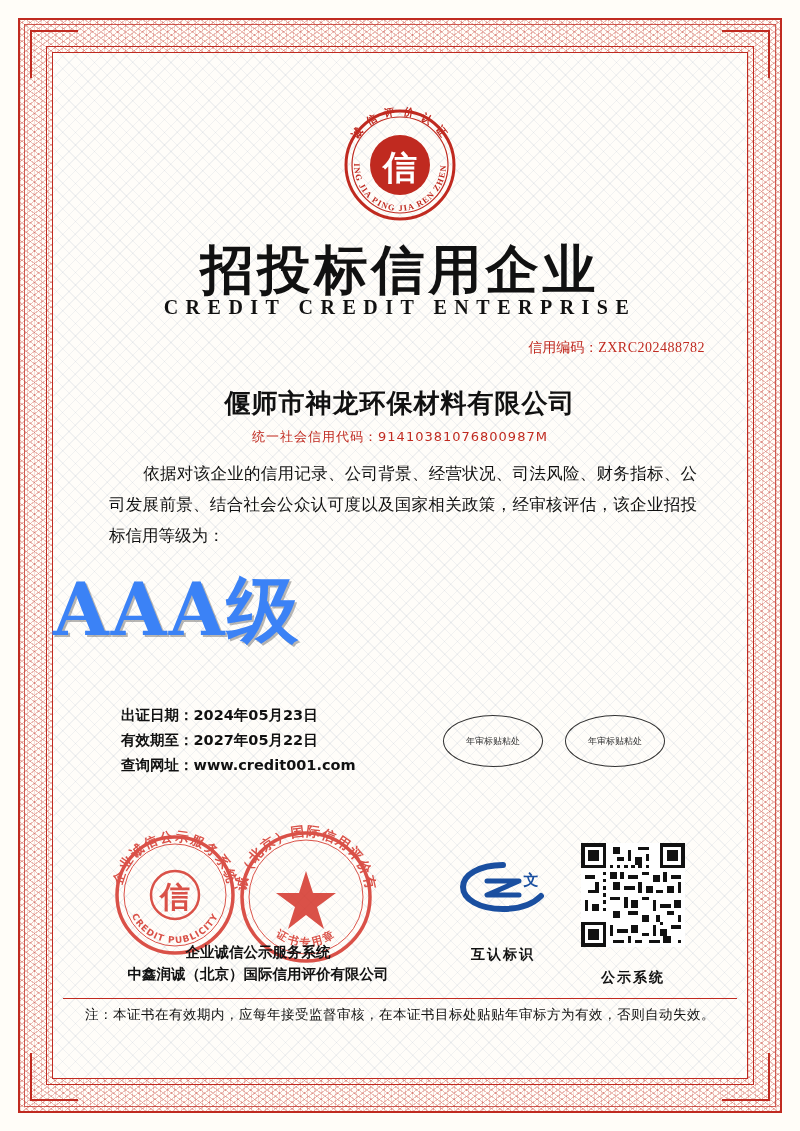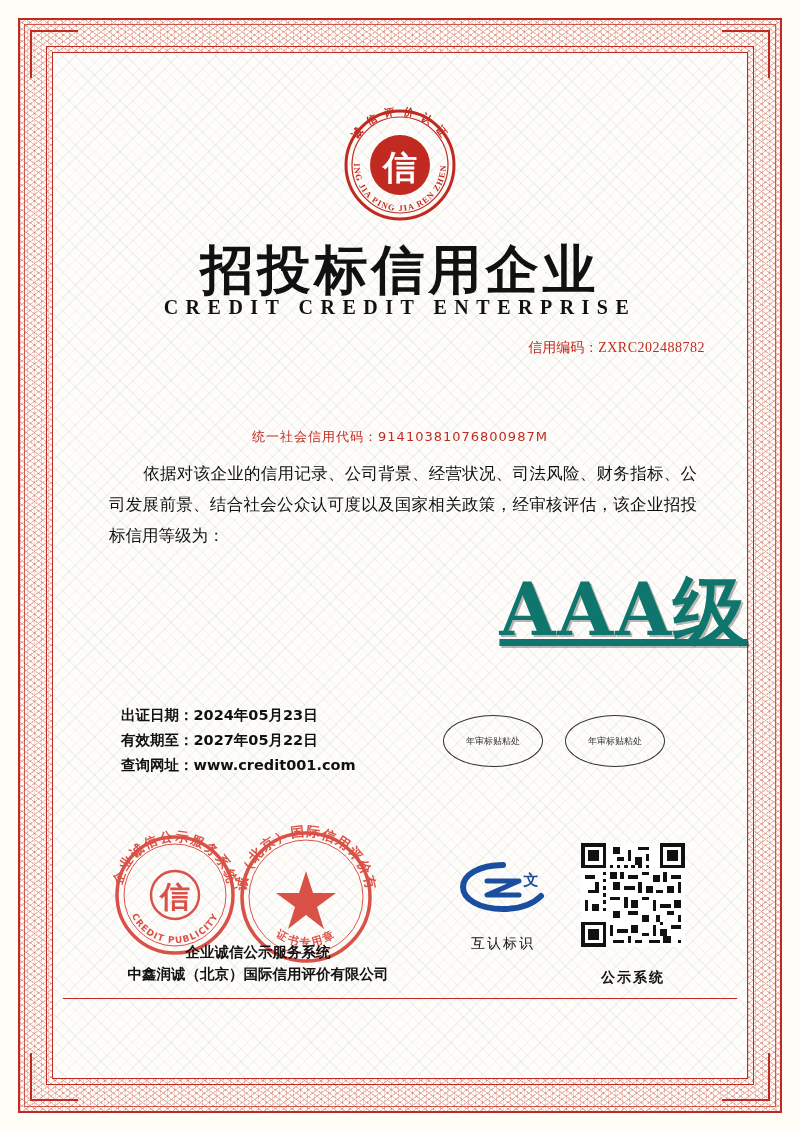--- a/index.html
+++ b/index.html
@@ -80,25 +80,24 @@
   }
 
   .para{
     position:absolute;top:405px;left:56px;right:50px;
     font-size:16.5px;line-height:31px;color:#111;text-align:justify;
     font-family:"DejaVu Sans",sans-serif;
   }
   .para .indent{display:inline-block;width:34px;}
 
   .grade{
-    position:absolute;top:510px;left:0;right:0;text-align:right;
+    position:absolute;top:510px;left:0;right:0;text-align:left;
     font-family:"DejaVu Serif",serif;font-weight:bold;font-size:72px;
-    color:#0f766e;letter-spacing:2px;
+    color:#3b82f6;letter-spacing:2px;
     text-shadow:2px 2px 0 rgba(0,0,0,.28);
-    text-decoration:underline;
   }
 
   
   .info{
     position:absolute;left:56px;top:650px;font-size:14.5px;line-height:25px;color:#111;
     font-family:"DejaVu Sans",sans-serif;font-weight:bold;
   }
   .info .row{white-space:nowrap;margin-left:12px;}
   .info .lbl{display:inline-block;}
   .info .val{font-weight:bold;}
@@ -121,21 +120,21 @@
   .seal-b{left:178px;top:-4px;}
 
   .seal-caption{
     position:absolute;left:40px;top:888px;width:330px;text-align:center;
     font-size:14.5px;line-height:22px;font-weight:bold;color:#111;
     font-family:"DejaVu Sans",sans-serif;
   }
 
   .logo-mutual{position:absolute;left:400px;top:808px;width:100px;text-align:center;}
   .logo-mutual .mark{width:92px;height:52px;margin:0 auto;}
-  .logo-mutual .cap{margin-top:22px;font-size:14px;font-weight:normal;color:#111;
+  .logo-mutual .cap{margin-top:33px;font-size:14px;font-weight:bold;color:#111;
                     font-family:"DejaVu Sans",sans-serif;letter-spacing:2px;white-space:nowrap;}
 
   .qr-box{position:absolute;left:520px;top:790px;width:120px;text-align:center;}
   .qr{width:104px;height:104px;margin:0 auto;background:#fff;}
   .qr-cap{margin-top:22px;font-size:14px;font-weight:bold;color:#111;
           font-family:"DejaVu Sans",sans-serif;letter-spacing:2px;white-space:nowrap;}
 
   
   .footer-rule{position:absolute;left:10px;right:10px;top:945px;border-top:1px solid #c02a20;}
   .footer{
@@ -179,20 +178,21 @@
       </svg>
     </div>
 
     <div class="main-title">招投标信用企业</div>
     <div class="sub-title">CREDIT CREDIT ENTERPRISE</div>
 
     <div class="credit-no">
       <span>信用编码：</span><span class="val">ZXRC202488782</span>
     </div>
 
+    <div class="company">偃师市神龙环保材料有限公司</div>
     <div class="uscc">
       <span>统一社会信用代码：</span><span>91410381076800987M</span>
     </div>
 
     <div class="para">
       <span class="indent"></span><span>依据对该企业的信用记录、公司背景、经营状况、司法风险、财务指标、公司发展前景、结合社会公众认可度以及国家相关政策，经审核评估，该企业招投标信用等级为：</span>
     </div>
 
     <div class="grade">AAA级</div>
 
@@ -364,15 +364,16 @@
             <rect x="23" y="26" width="2" height="2"></rect>
               <rect x="27" y="27" width="1" height="1"></rect>
             <rect x="22" y="22" width="1" height="1"></rect>
           </g>
         </svg>
       </div>
       <div class="qr-cap">公示系统</div>
     </div>
 
     <div class="footer-rule"></div>
+    <div class="footer">注：本证书在有效期内，应每年接受监督审核，在本证书目标处贴贴年审标方为有效，否则自动失效。</div>
 
   </div>
 </div>
 
 </body></html>

